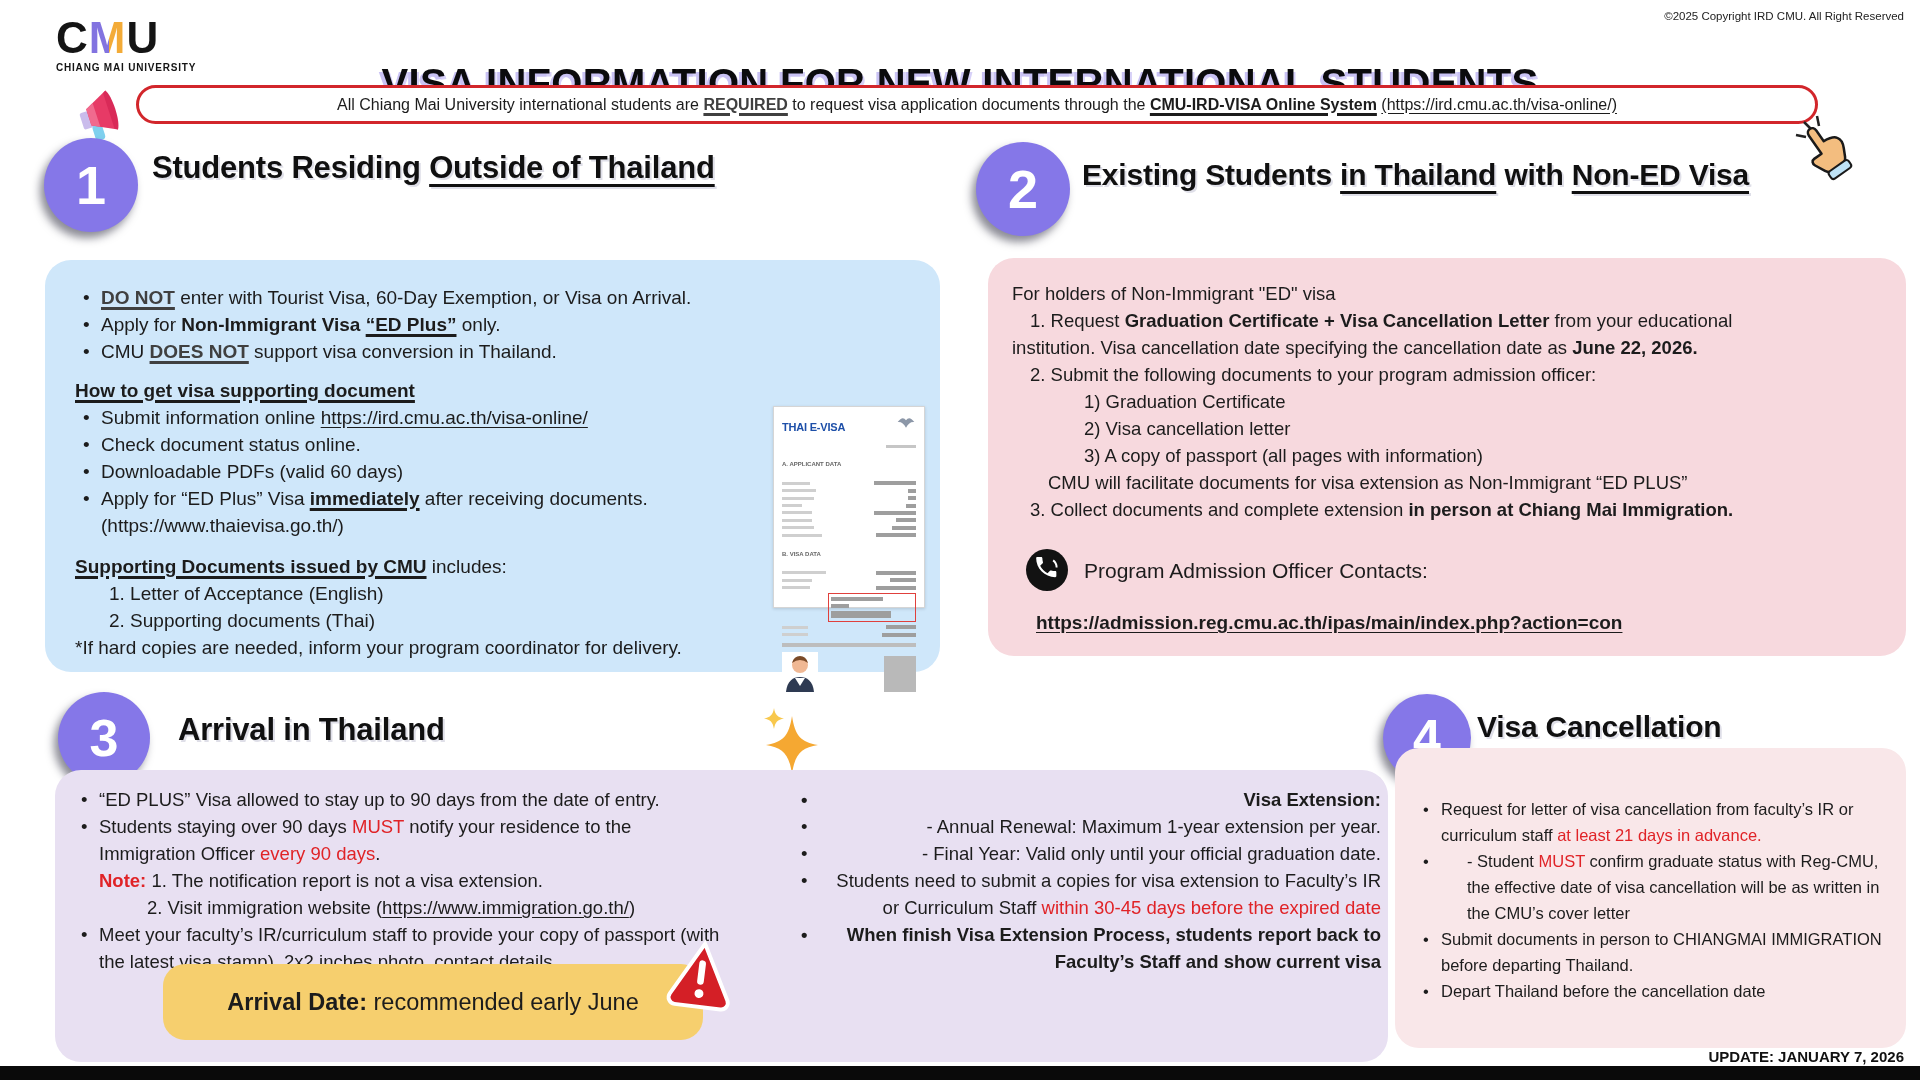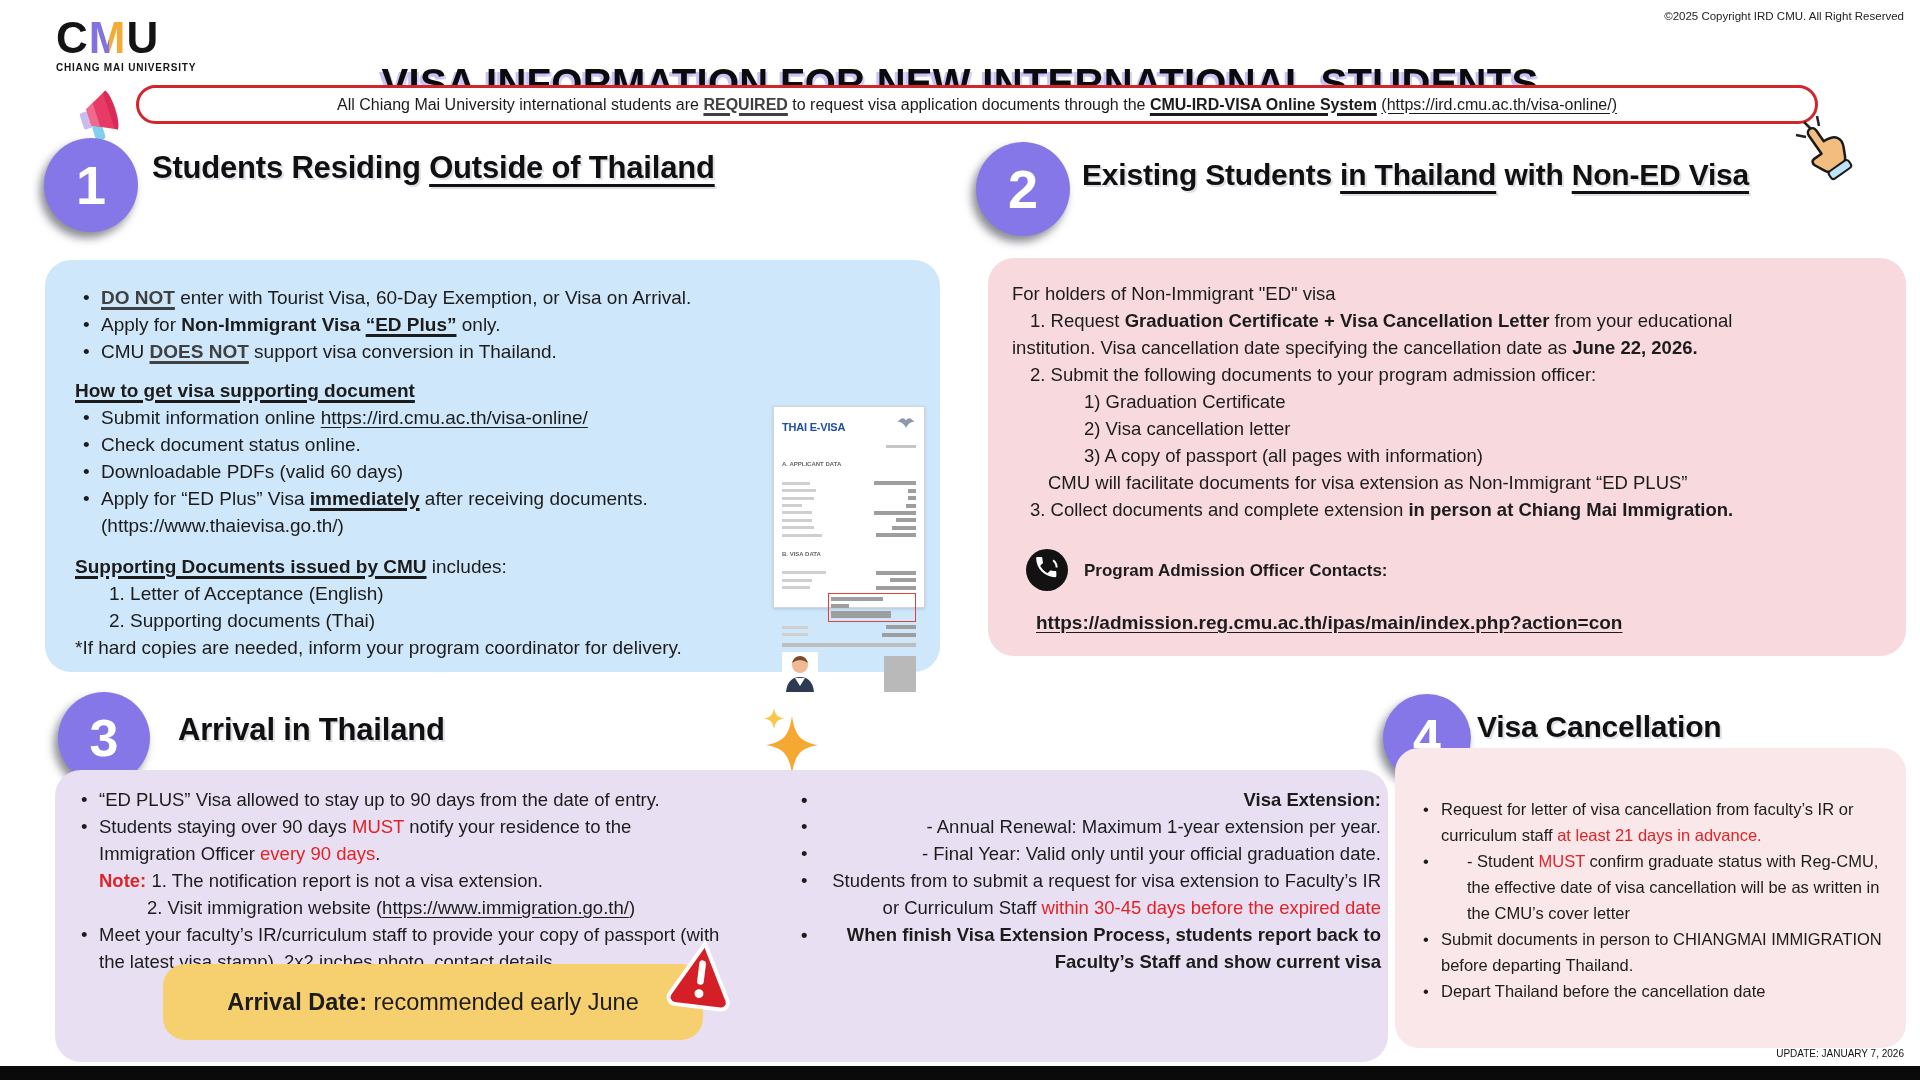--- a/index.html
+++ b/index.html
@@ -64,21 +64,21 @@
   .ev-bottom{display:flex;justify-content:space-between;align-items:flex-end;margin-top:2px;}
   .ev-photo{display:block;width:32px;height:36px;background:#b9b9b9;}
 
   
   .c2{left:976px;top:142px;width:94px;height:94px;font-size:54px;}
   .h2s{left:1082px;top:158px;font-size:30px;}
   .box2{left:988px;top:258px;width:918px;height:398px;background:#f7d9de;
         padding:22px 24px 0 24px;font-size:18.5px;line-height:27px;}
   .ml18{margin-left:18px;} .ml36{margin-left:36px;} .ml72{margin-left:72px;}
   .contacts-row{display:flex;align-items:center;gap:16px;margin:26px 0 0 14px;}
-  .contacts-row .txt{font-size:17px;font-weight:bold;}
+  .contacts-row .txt{font-size:21px;font-weight:normal;}
   .s2-link{margin:18px 0 0 24px;font-size:19px;font-weight:bold;}
 
   
   .c3{left:58px;top:692px;width:92px;height:92px;font-size:52px;}
   .h3s{left:178px;top:712px;font-size:31px;}
   .box3{left:55px;top:770px;width:1333px;height:292px;background:#e8e0f2;}
   .col-l{position:absolute;left:18px;top:16px;width:648px;font-size:18.5px;line-height:27px;}
   .col-r{position:absolute;left:738px;top:16px;width:588px;font-size:18.5px;line-height:27px;text-align:right;}
   .note-ind{padding-left:26px;}
   .note2-ind{padding-left:74px;}
@@ -90,21 +90,21 @@
   .warn{position:absolute;left:610px;top:168px;transform:rotate(7deg);}
 
   
   .c4{left:1383px;top:694px;width:88px;height:88px;font-size:50px;}
   .h4s{left:1477px;top:710px;font-size:30px;}
   .box4{left:1395px;top:748px;width:511px;height:300px;background:#f9e7e9;border-radius:24px;
         padding:48px 14px 0 20px;font-size:16.5px;line-height:26px;}
   .s4dash{padding-left:26px;}
 
   
-  .update{position:absolute;right:16px;top:1048px;font-size:10px;font-weight:normal;color:#111;}
+  .update{position:absolute;right:16px;top:1048px;font-size:15px;font-weight:bold;color:#111;}
   .bottombar{position:absolute;left:0;bottom:0;width:100%;height:14px;background:#0a0a0a;}
 </style>
 </head>
 <body>
 
 <div class="poster">
 
   <div class="logo">
     <div class="logo-text"><span>C</span><span class="m">M</span><span>U</span></div>
     <div class="logo-sub">CHIANG MAI UNIVERSITY</div>
@@ -279,21 +279,21 @@
       <div class="li">“ED PLUS” Visa allowed to stay up to 90 days from the date of entry.</div>
       <div class="li"><span>Students staying over 90 days </span><span class="r">MUST</span><span> notify your residence to the Immigration Officer </span><span class="r">every 90 days</span><span>.</span></div>
       <div class="note-ind"><span class="r b">Note:</span><span> 1. The notification report is not a visa extension.</span></div>
       <div class="note2-ind"><span>2. Visit immigration website (</span><span class="lnk">https://www.immigration.go.th/</span><span>)</span></div>
       <div class="li">Meet your faculty’s IR/curriculum staff to provide your copy of passport (with the latest visa stamp), 2x2 inches photo, contact details.</div>
     </div>
     <div class="col-r">
       <div class="li b">Visa Extension:</div>
       <div class="li dash-ind" style="padding-left:40px">- Annual Renewal: Maximum 1-year extension per year.</div>
       <div class="li dash-ind" style="padding-left:40px">- Final Year: Valid only until your official graduation date.</div>
-      <div class="li"><span>Students from to submit a request for visa extension to Faculty’s IR or Curriculum Staff </span><span class="r">within 30-45 days before the expired date</span></div>
+      <div class="li"><span>Students need to submit a copies for visa extension to Faculty’s IR or Curriculum Staff </span><span class="r">within 30-45 days before the expired date</span></div>
       <div class="li b">When finish Visa Extension Process, students report back to Faculty’s Staff and show current visa</div>
     </div>
 
     <div class="arrival"><span class="b">Arrival Date:</span><span> recommended early June</span></div>
 
     <svg class="warn" width="72" height="78" viewBox="0 0 64 70">
       <path d="M32 5 L58 53 a6 6 0 0 1 -5.3 8.8 H11.3 A6 6 0 0 1 6 53 Z" fill="#d41f26" stroke="#ffffff" stroke-width="3.5"></path>
       <rect x="29" y="20" width="6" height="22" rx="3" fill="#ffffff"></rect>
       <circle cx="32" cy="50" r="4" fill="#ffffff"></circle>
     </svg>

